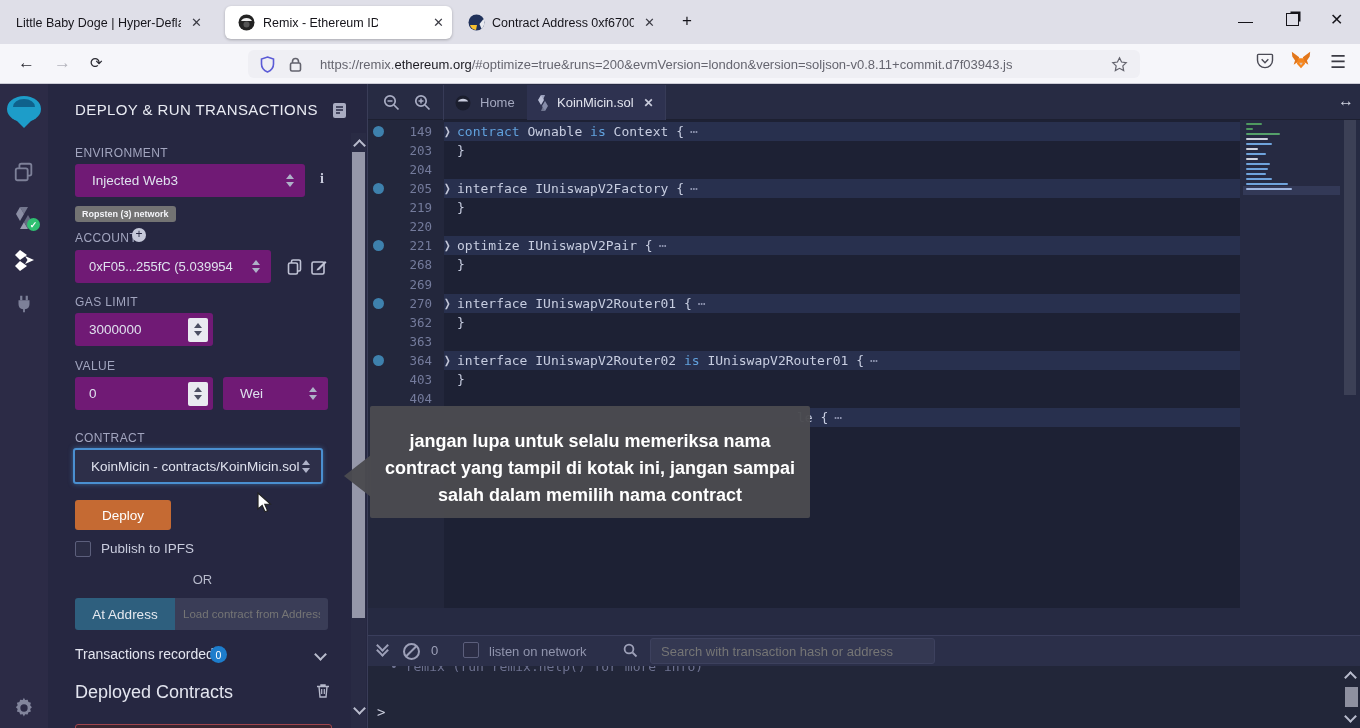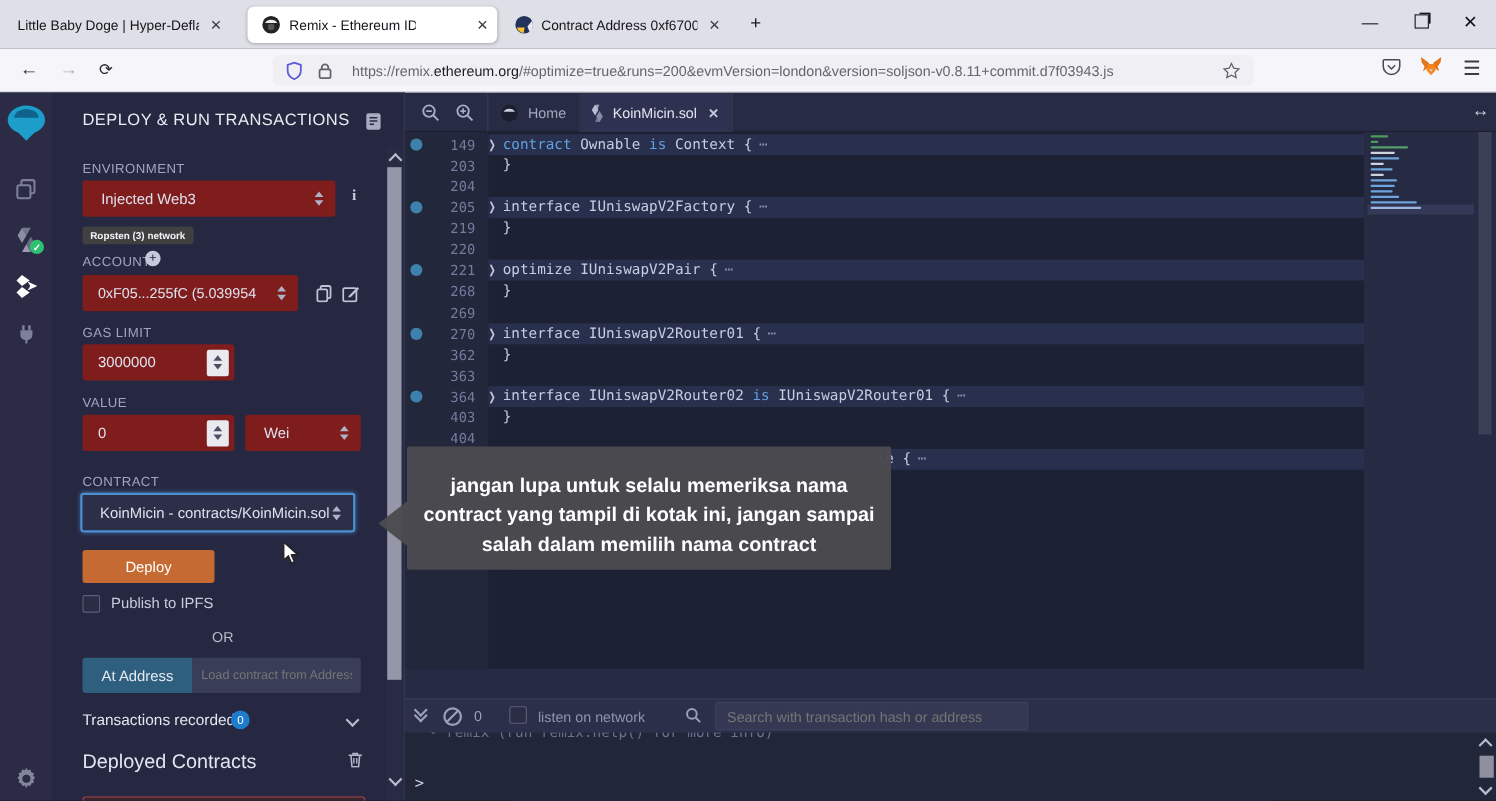--- a/index.html
+++ b/index.html
@@ -17,31 +17,31 @@
   .urlbar{left:248px;top:50px;width:892px;height:28px;background:#efeff4;border-radius:6px;display:flex;align-items:center;}
   .url{font-size:13px;color:#65656f;white-space:nowrap;overflow:hidden;}
   .url b{color:#1c1b22;font-weight:normal;}
   
   .rail{left:0;top:84px;width:48px;height:644px;background:#2c2b46;}
   .railicon{left:0;width:48px;height:40px;display:flex;align-items:center;justify-content:center;}
   
   .panel{left:48px;top:84px;width:320px;height:644px;background:#262741;border-right:1px solid #3a3d58;box-sizing:border-box;}
   .ptitle{font-size:15px;color:#e9ebf3;letter-spacing:.4px;}
   .plabel{font-size:12px;color:#a2a5bf;letter-spacing:.4px;}
-  .sel,.inp{background:#7f1d1d;border-radius:3px;color:#dfe2ee;font-size:13.5px;display:flex;align-items:center;box-sizing:border-box;}
+  .sel,.inp{background:#701a75;border-radius:3px;color:#dfe2ee;font-size:13.5px;display:flex;align-items:center;box-sizing:border-box;}
   .sel .tx,.inp .tx{padding-left:17px;white-space:nowrap;overflow:hidden;flex:1;}
   .updn{width:14px;margin-right:8px;display:flex;flex-direction:column;align-items:center;gap:3px;}
   .updn i{width:0;height:0;border-left:4px solid transparent;border-right:4px solid transparent;}
   .updn i.u{border-bottom:5px solid #aeb2c8;}
   .updn i.d{border-top:5px solid #aeb2c8;}
   .spinbox{width:20px;height:24px;background:#e9eaf0;border-radius:2px;margin-right:5px;display:flex;flex-direction:column;align-items:center;justify-content:center;gap:3px;}
   .spinbox i{width:0;height:0;border-left:4px solid transparent;border-right:4px solid transparent;}
   .spinbox i.u{border-bottom:5px solid #4c4f62;}
   .spinbox i.d{border-top:5px solid #4c4f62;}
-  .badge{background:#404040;border-radius:3px;color:#f3f4f8;font-size:9px;font-weight:bold;padding:3px 7px;display:inline-block;}
+  .badge{background:#737373;border-radius:3px;color:#f3f4f8;font-size:9px;font-weight:bold;padding:3px 7px;display:inline-block;}
   .checkbox{width:16px;height:16px;border:1px solid #5c5f7c;border-radius:2px;background:#2b2d45;box-sizing:border-box;}
   .chev{display:inline-block;width:7px;height:7px;border-right:2px solid #b9bccd;border-bottom:2px solid #b9bccd;}
   .chev.down{transform:rotate(45deg);} .chev.up{transform:rotate(-135deg);}
   
   .edtabs{left:368px;top:85px;width:992px;height:35px;background:#272b43;border-bottom:1px solid #1d2031;box-sizing:border-box;}
   .vsep{top:85px;width:1px;height:35px;background:#373b57;}
   .code-row{display:flex;height:19.07px;align-items:center;font-family:"DejaVu Sans Mono",monospace;font-size:13px;}
   .dotc{width:20px;display:flex;justify-content:center;}
   .dotc.on::before{content:'';width:11px;height:11px;border-radius:50%;background:#3e81ad;}
   .lnum{width:44px;text-align:right;padding-right:12px;color:#747b9c;font-size:12.5px;}
@@ -232,21 +232,21 @@
 
   <div class="abs plabel" style="left:75px;top:431px;">CONTRACT</div>
   <div class="abs sel" style="left:73px;top:448px;width:250px;height:36px;border:2px solid #4a8fd0;box-shadow:0 0 5px rgba(74,144,208,.55);background:#2d2f49;">
     <span class="tx" style="padding-left:16px;font-size:13.5px;">KoinMicin - contracts/KoinMicin.sol</span>
     <span class="updn">
         <i class="u"></i>
         <i class="d"></i>
       </span>
   </div>
 
-  <div class="abs" style="left:75px;top:500px;width:120px;height:30px;background:#c56a33;border-radius:3px;color:#fff;font-size:13.5px;display:flex;align-items:center;justify-content:center;">Deploy</div>
+  <div class="abs" style="left:75px;top:500px;width:96px;height:30px;background:#c56a33;border-radius:3px;color:#fff;font-size:13.5px;display:flex;align-items:center;justify-content:center;">Deploy</div>
   <span class="abs checkbox" style="left:75px;top:541px;"></span>
   <span class="abs" style="left:101px;top:541px;font-size:13.5px;color:#c9ccdd;">Publish to IPFS</span>
   <div class="abs" style="left:75px;top:572px;width:255px;text-align:center;font-size:13px;color:#b7bacb;">OR</div>
   <div class="abs" style="left:75px;top:598px;width:100px;height:32px;background:#2e5f7e;border-radius:3px 0 0 3px;color:#e6e9f0;font-size:13.5px;display:flex;align-items:center;justify-content:center;">At Address</div>
   <input class="abs" style="left: 175px; top: 598px; width: 153px; height: 32px; background: rgb(58, 61, 87); border: none; border-radius: 0px 3px 3px 0px; box-sizing: border-box; padding: 0px 8px; font-size: 11.5px; color: rgb(223, 226, 238); font-family: &quot;Liberation Sans&quot;, sans-serif;" placeholder="Load contract from Address">
 
   <span class="abs" style="left:75px;top:646px;font-size:14px;color:#e3e5ef;">Transactions recorded</span>
   <span class="abs" style="left:210px;top:646px;width:17px;height:17px;border-radius:50%;background:#1d7dcc;color:#fff;font-size:10.5px;display:flex;align-items:center;justify-content:center;">0</span>
   <span class="abs chev down" style="left:316px;top:650px;"></span>
 

